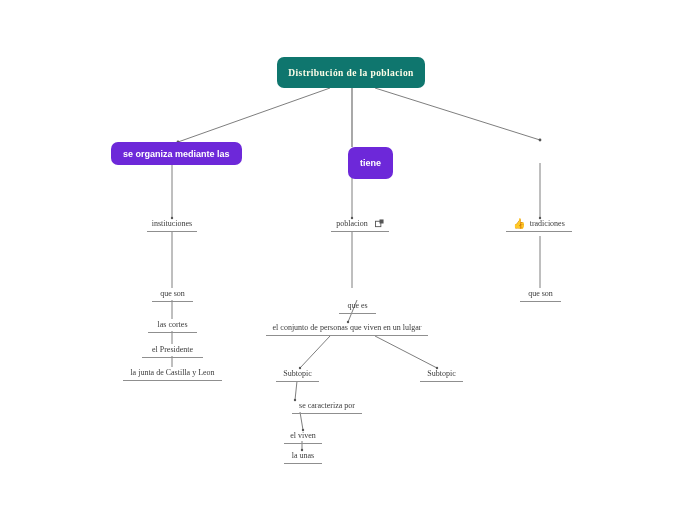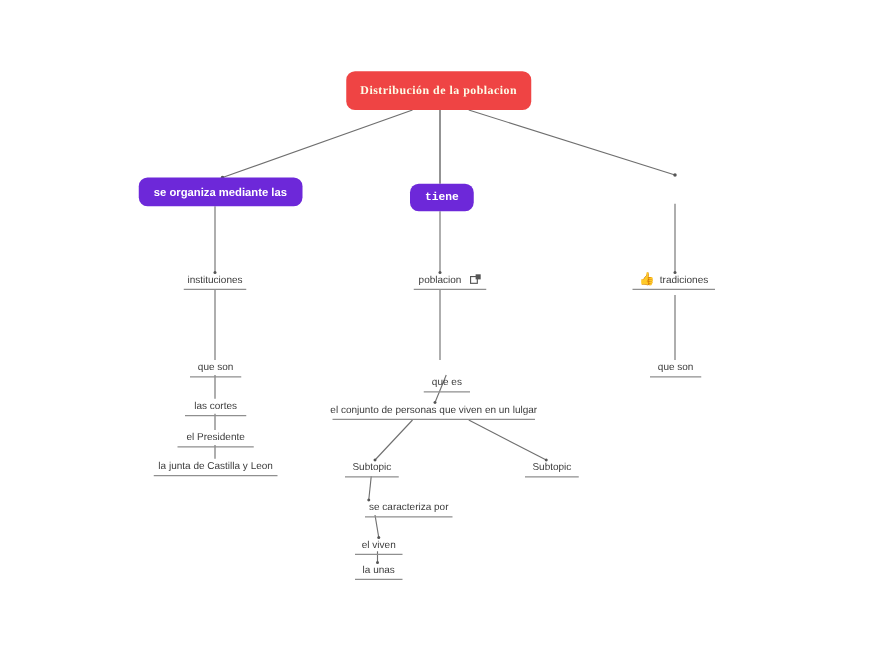--- a/index.html
+++ b/index.html
@@ -24,21 +24,21 @@
     left: 0;
     top: 0;
     width: 697px;
     height: 520px;
     pointer-events: none;
   }
 
   
   .node-root {
     position: absolute;
-    background: #ef4444;
+    background: #0f766e;
     border-radius: 7px;
     color: #fdfde8;
     font-size: 9.5px;
     font-weight: bold;
     font-family: "Liberation Serif", serif;
     letter-spacing: 0.4px;
     display: flex;
     align-items: center;
     justify-content: center;
     text-align: center;
@@ -69,20 +69,21 @@
     color: #3b3b3b;
     font-size: 8px;
     border-bottom: 1.3px solid #8f8f8f;
     padding: 0 4px 2px 4px;
     white-space: nowrap;
     display: flex;
     align-items: center;
     justify-content: center;
     box-sizing: border-box;
     line-height: 11px;
+    font-family: Liberation Serif, serif;
   }
   .node-line .lbl { display: inline-block; }
 
   .icon-ext {
     display: inline-block;
     width: 9px;
     height: 9px;
     margin-left: 7px;
     position: relative;
     vertical-align: middle;
@@ -139,21 +140,21 @@
       <circle cx="295" cy="400" r="1.2"></circle>
       <circle cx="303" cy="430" r="1.2"></circle>
       <circle cx="302" cy="450" r="1.2"></circle>
     </g>
   </svg>
 
   <div class="node-root" style="left:277px; top:57px; width:148px; height:31px;">Distribución de la poblacion</div>
 
   <div class="node-pill" style="left:111px; top:142px; height:23px;">se organiza mediante las</div>
 
-  <div class="node-pill" style="left:328px; top:147px; height:22px;font-family:Liberation Mono, monospace;">tiene</div>
+  <div class="node-pill" style="left:348px; top:147px; height:32px;">tiene</div>
 
 
   <div class="node-line" style="left:147px; top:218px; width:50px;">
     <span class="lbl">instituciones</span>
   </div>
 
   <div class="node-line" style="left:331px; top:218px; width:58px;">
     <span class="lbl">poblacion</span>
     <span class="icon-ext">
       <svg width="9" height="9" viewBox="0 0 10 10">

